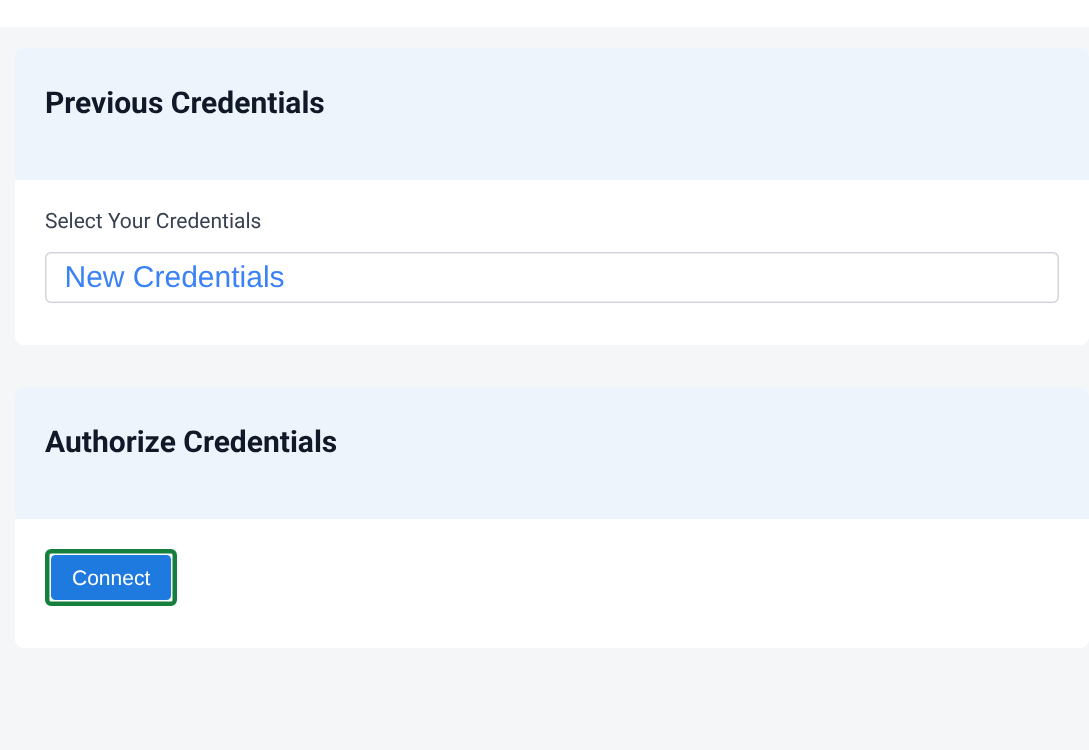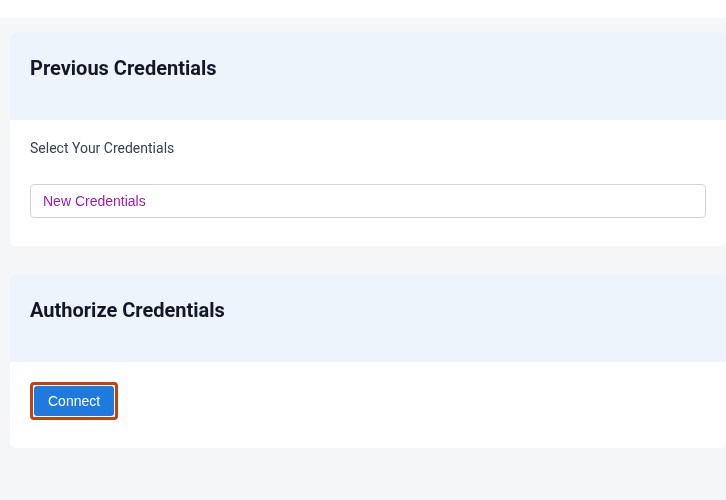--- a/index.html
+++ b/index.html
@@ -33,42 +33,42 @@
       font-weight: 700;
       color: #111827;
     }
     .card-body {
       background: #ffffff;
       padding: 20px 20px 28px 20px;
     }
     .field-label {
       font-size: 14px;
       color: #374151;
-      margin-bottom: 28px;
+      margin-bottom: 12px;
       display: block;
     }
     .select-wrapper {
       position: relative;
     }
     .select-input {
       width: 100%;
       padding: 8px 12px;
-      font-size: 14px;
-      color: #a21caf;
+      font-size: 20px;
+      color: #3b82f6;
       background: #ffffff;
       border: 1px solid #d1d5db;
       border-radius: 4px;
       appearance: none;
       cursor: pointer;
       outline: none;
       height: 34px;
     }
     .connect-wrapper {
       display: inline-block;
-      border: 3px solid #c2410c;
+      border: 3px solid #15803d;
       border-radius: 4px;
       padding: 1px;
     }
     .connect-button {
       background: #1f7ae0;
       color: #ffffff;
       border: none;
       padding: 7px 14px;
       font-size: 14px;
       font-weight: 500;

